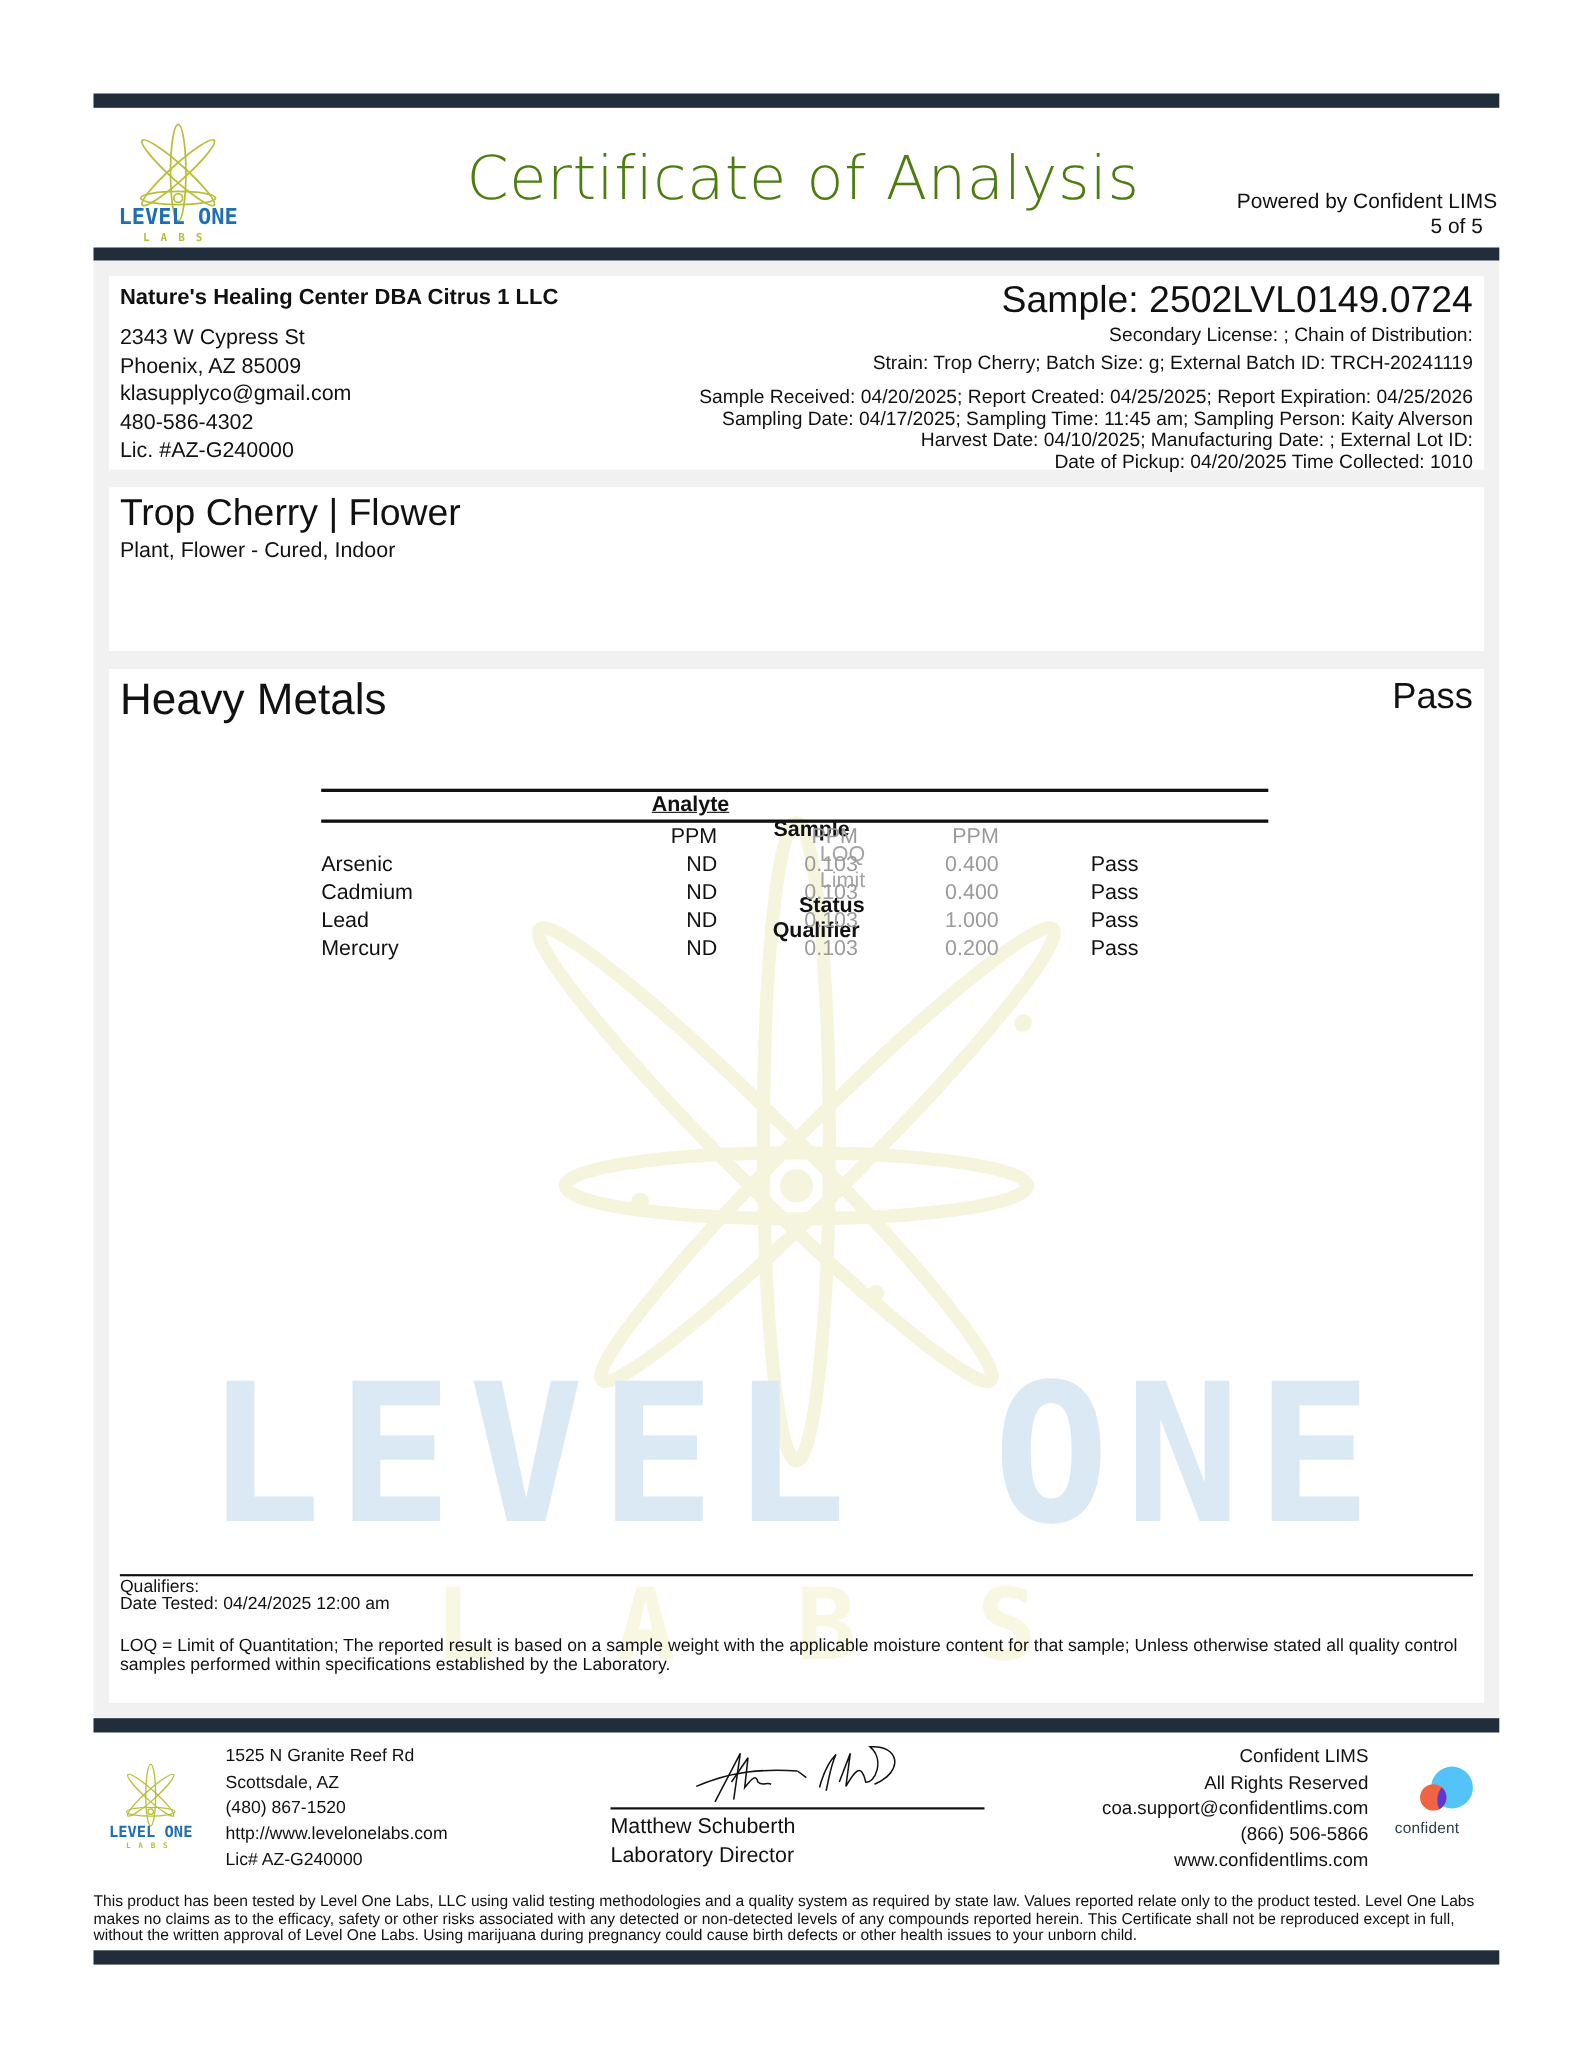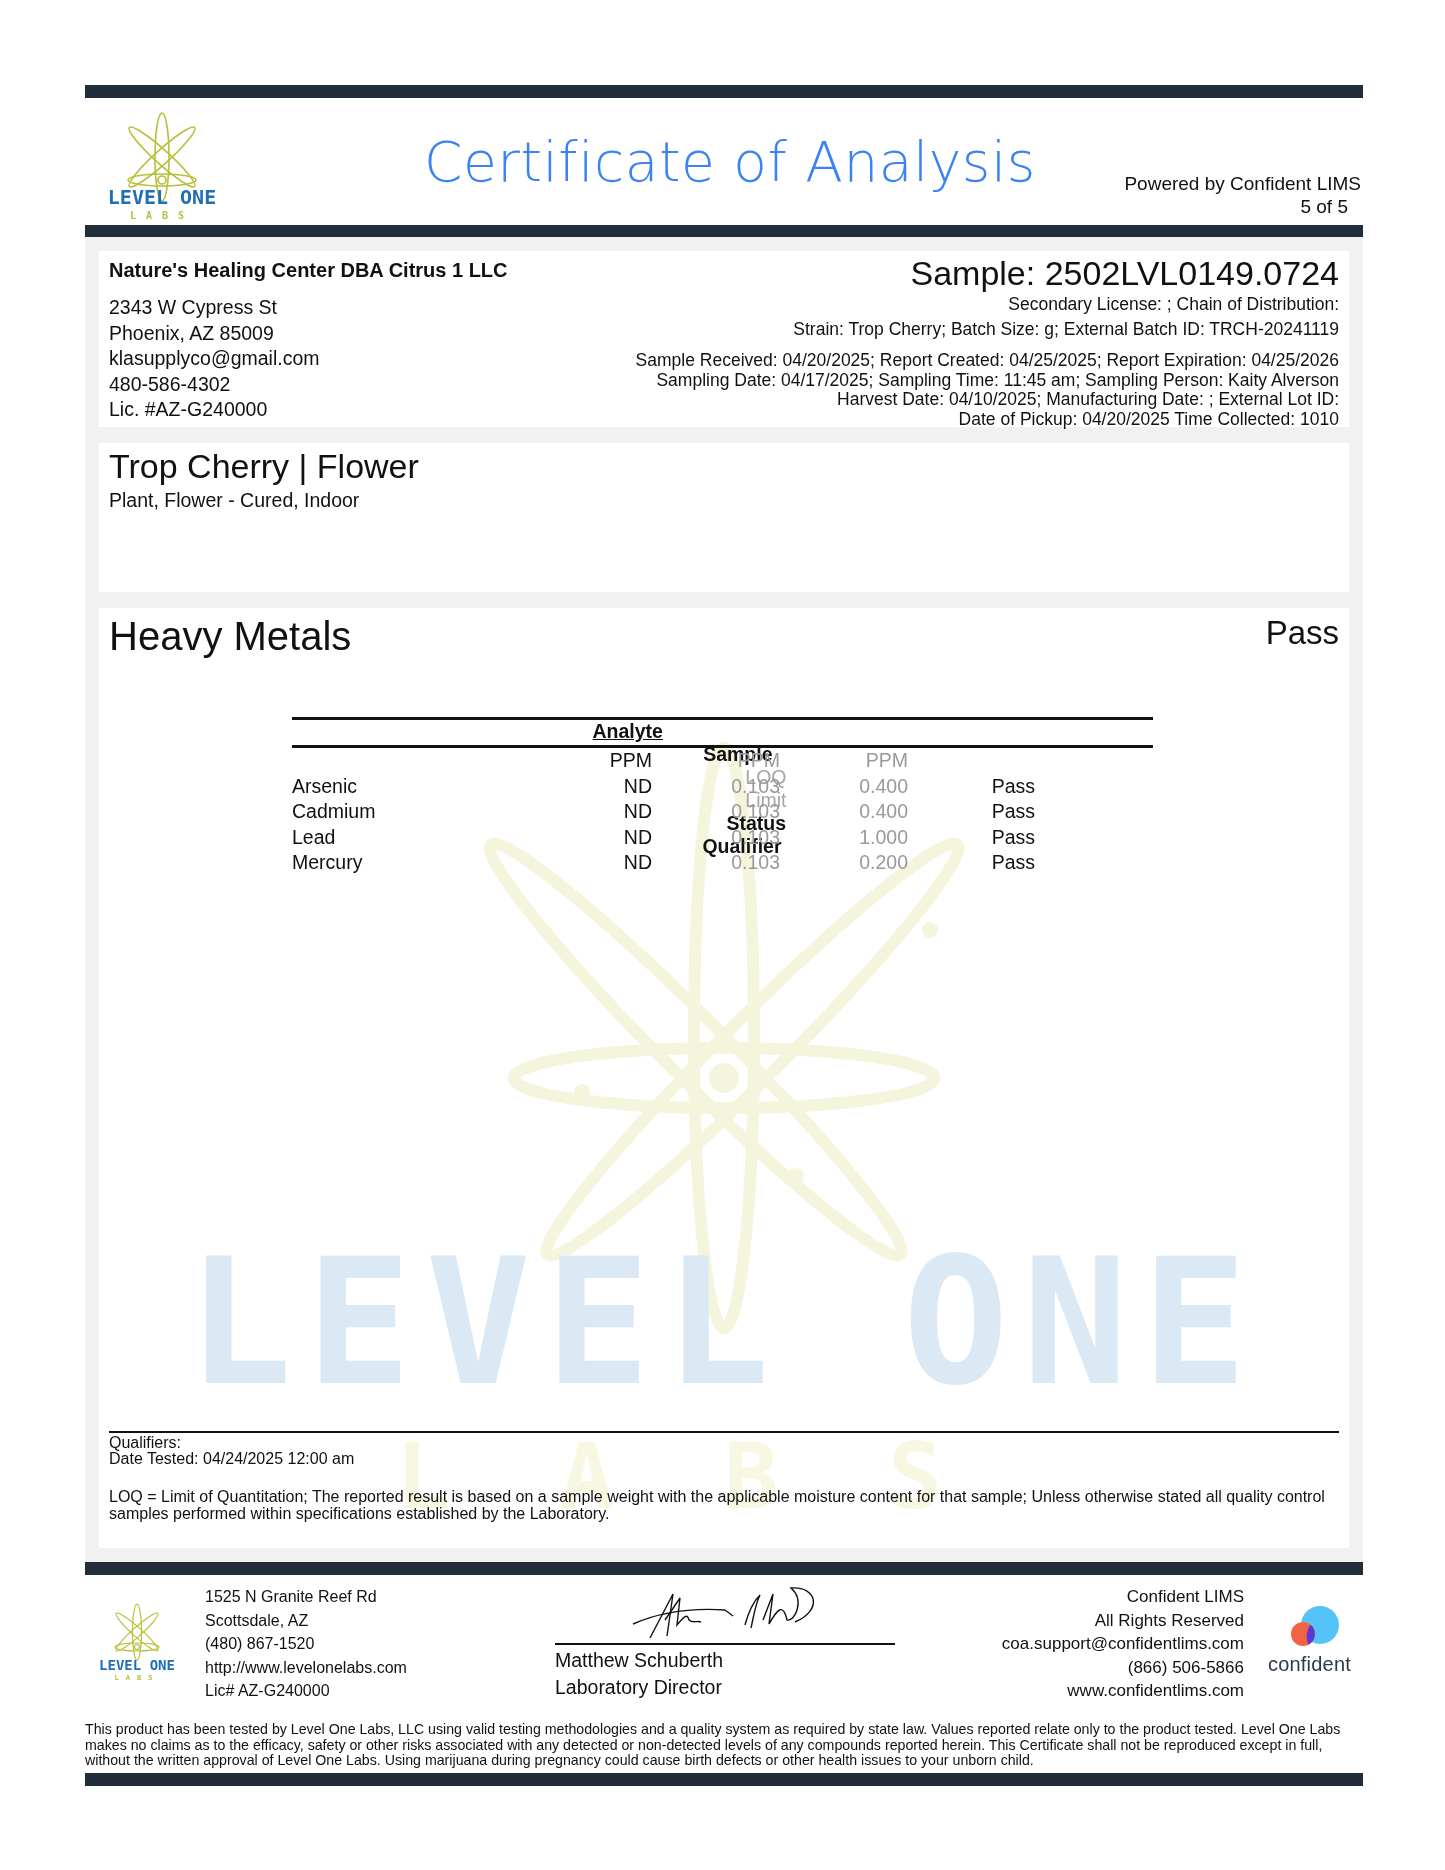--- a/index.html
+++ b/index.html
@@ -3,21 +3,21 @@
 <meta charset="utf-8">
 <style>
   * { box-sizing: border-box; margin: 0; padding: 0; }
   html, body { width: 1445px; height: 1870px; background: #ffffff; }
   body { font-family: "Liberation Sans", "DejaVu Sans", sans-serif; color: #111; position: relative; overflow: hidden; }
 
   .bar { position: absolute; left: 85px; width: 1278px; background: #222d3c; }
 
   
   .hdr-logo { position: absolute; left: 85px; top: 100px; width: 155px; height: 122px; }
-  .hdr-title { position: absolute; left: 380px; width: 700px; top: 130px; text-align: center; font-size: 55px; letter-spacing: 0.5px; color: #3b82f6; font-family: "DejaVu Sans", sans-serif; font-weight: 300; }
+  .hdr-title { position: absolute; left: 380px; width: 700px; top: 130px; text-align: center; font-size: 55px; letter-spacing: 0.5px; color: #4d7c0f; font-family: "DejaVu Sans", sans-serif; font-weight: 300; }
   .hdr-powered { position: absolute; right: 84px; top: 173px; font-size: 19px; text-align: right; }
   .hdr-page { position: absolute; right: 97px; top: 196px; font-size: 19px; text-align: right; }
 
   
   .graybody { position: absolute; left: 85px; top: 237px; width: 1278px; height: 1325px; background: #f1f1f1; }
   .box { position: absolute; left: 99px; width: 1250px; background: #ffffff; }
 
   
   .client-name { position: absolute; left: 10px; top: 8px; font-size: 20px; font-weight: bold; }
   .client-lines { position: absolute; left: 10px; top: 44px; font-size: 19.5px; line-height: 25.5px; }
@@ -55,21 +55,21 @@
   .loq-note { position: absolute; left: 10px; top: 880px; width: 1240px; font-size: 16px; line-height: 17px; }
 
   
   .ftr-logo { position: absolute; left: 85px; top: 1596px; width: 104px; height: 85px; }
   .ftr-addr { position: absolute; left: 205px; top: 1585px; font-size: 16px; line-height: 23.5px; }
   .sig { position: absolute; left: 555px; top: 1580px; width: 340px; height: 62px; }
   .sig-line { position: absolute; left: 555px; top: 1643px; width: 340px; height: 2px; background: #111; }
   .sig-name { position: absolute; left: 555px; width: 340px; top: 1647px; font-size: 19.5px; line-height: 27px; }
   .ftr-conf { position: absolute; right: 201px; top: 1585px; font-size: 17px; line-height: 23.5px; text-align: right; }
   .conf-logo { position: absolute; left: 1270px; top: 1600px; width: 90px; height: 80px; }
-  .conf-word { position: absolute; left: 1268px; top: 1653px; font-size: 20px; color: #2b3a4a; letter-spacing: 0.2px; }
+  .conf-word { position: absolute; left: 1268px; top: 1653px; font-size: 14px; color: #2b3a4a; letter-spacing: 0.2px; }
 
   .disclaimer { position: absolute; left: 85px; top: 1722px; width: 1280px; font-size: 14.2px; line-height: 15.5px; }
 </style>
 </head>
 <body>
 
 <div class="bar" style="top:85px;height:13px;"></div>
 
 <div class="hdr-logo">
   <svg width="155" height="122" viewBox="0 0 155 122">

